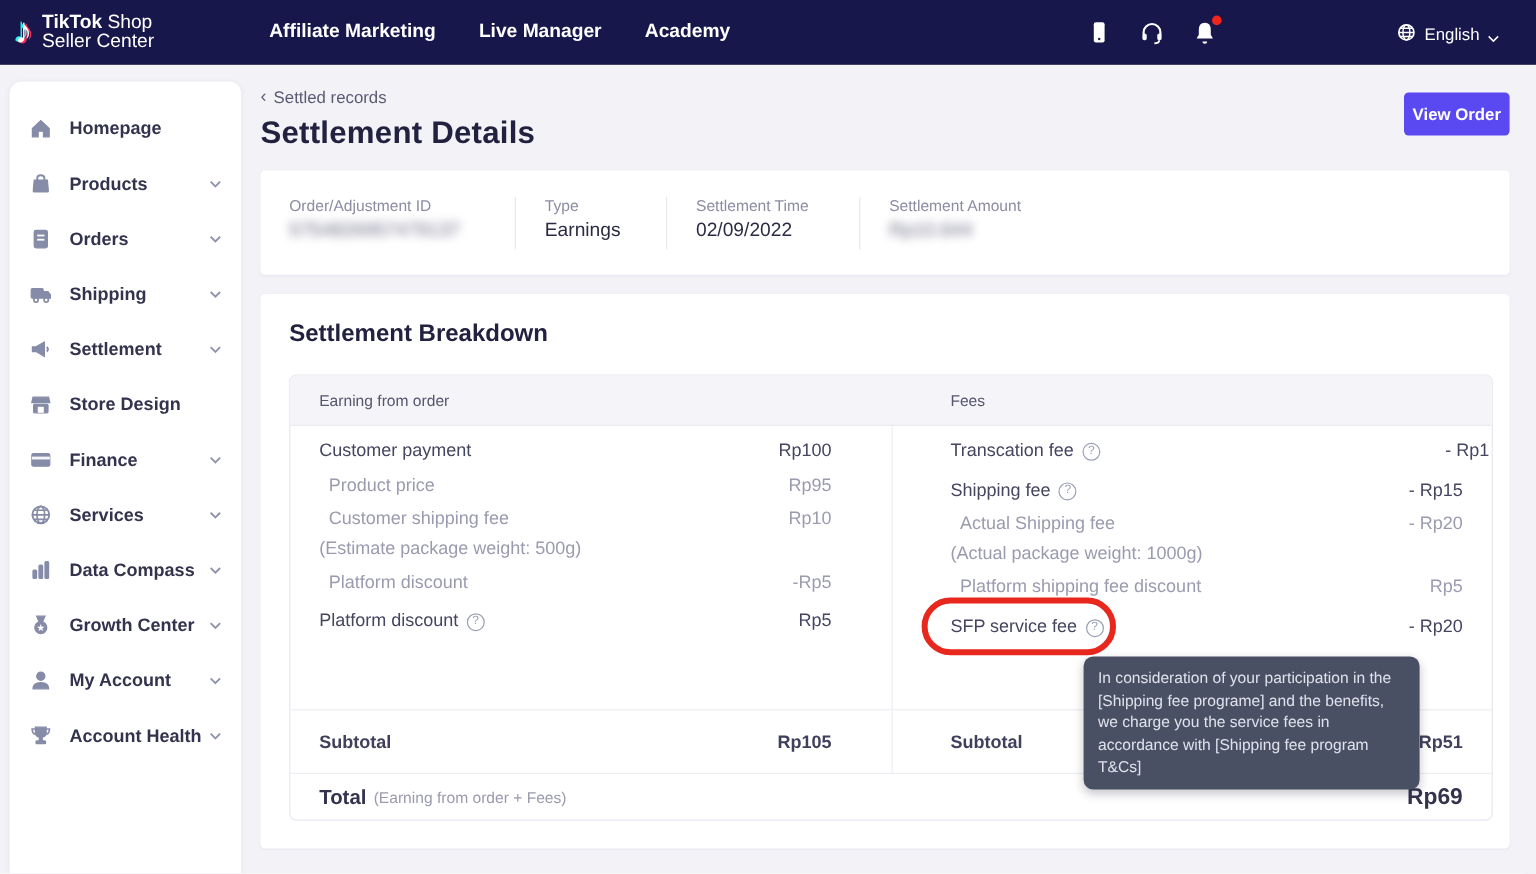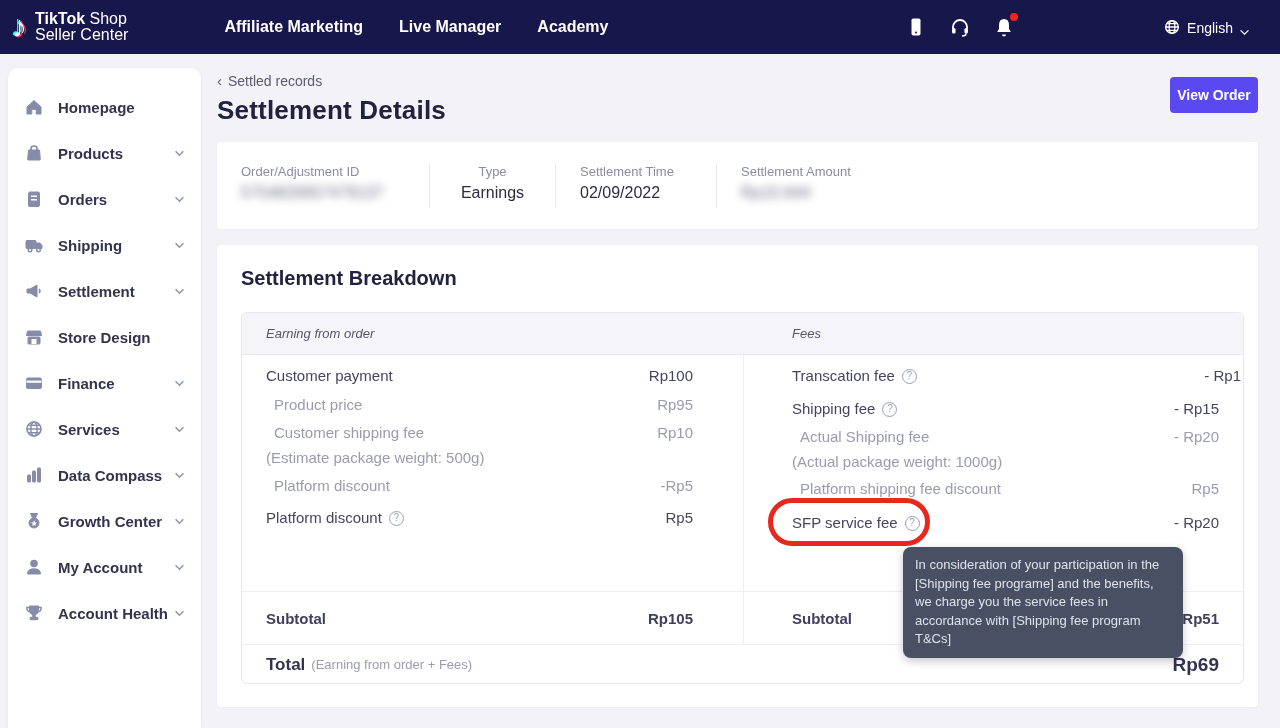--- a/index.html
+++ b/index.html
@@ -69,41 +69,41 @@
 
   
   .summary-card {
     margin-top:16px; background:#fff; border-radius:4px;
     box-shadow:0 1px 3px rgba(40,40,90,0.04);
     height:87px; display:flex; align-items:center; padding:0 24px;
   }
   .sum-field { padding-right:24px; margin-right:24px; border-right:1px solid #e8e8f0; height:44px; }
   .sum-field:last-child { border-right:none; }
   .sum-field.f1 { width:189px; }
-  .sum-field.f2 { width:102px;text-align:center; }
+  .sum-field.f2 { width:102px; }
   .sum-field.f3 { width:137px; }
   .sum-label { font-size:13px; color:#8c8ca3; margin-bottom:5px; white-space:nowrap; }
   .sum-value { font-size:16px; color:#2b2b45; white-space:nowrap; }
   .blurred { filter:blur(4px); color:#6d6d85; user-select:none; }
 
   
   .breakdown-card {
     position:relative; margin-top:16px; background:#fff; border-radius:4px;
     box-shadow:0 1px 3px rgba(40,40,90,0.04);
     height:462px;
   }
   .breakdown-title { position:absolute; left:24px; top:22px; font-size:20px; font-weight:bold; color:#222240; }
 
   .tbl {
     position:absolute; left:24px; top:67px; width:1003px; height:372px;
     border:1px solid #e7e7ef; border-radius:6px; overflow:hidden;
     background:#fff;
   }
   .tbl-head { display:flex; height:42px; background:#f5f5f9; border-bottom:1px solid #e9e9f1; }
-  .th { font-size:13px; color:#55556d; line-height:42px;font-style:italic; }
+  .th { font-size:13px; color:#55556d; line-height:42px; }
   .th.left { width:502px; padding-left:24px; }
   .th.right { flex:1; padding-left:48px; }
 
   .tbl-body { display:flex; height:236px; }
   .col-left { width:502px; position:relative; border-right:1px solid #ededf3; }
   .col-right { flex:1; position:relative; }
   .trow { position:absolute; left:0; right:0; display:flex; align-items:flex-start; font-size:15px; line-height:20px; }
   .trow .lbl { display:flex; align-items:center; }
   .trow .val { margin-left:auto; white-space:nowrap; }
   .col-left .trow { padding-left:24px; padding-right:50px; }

